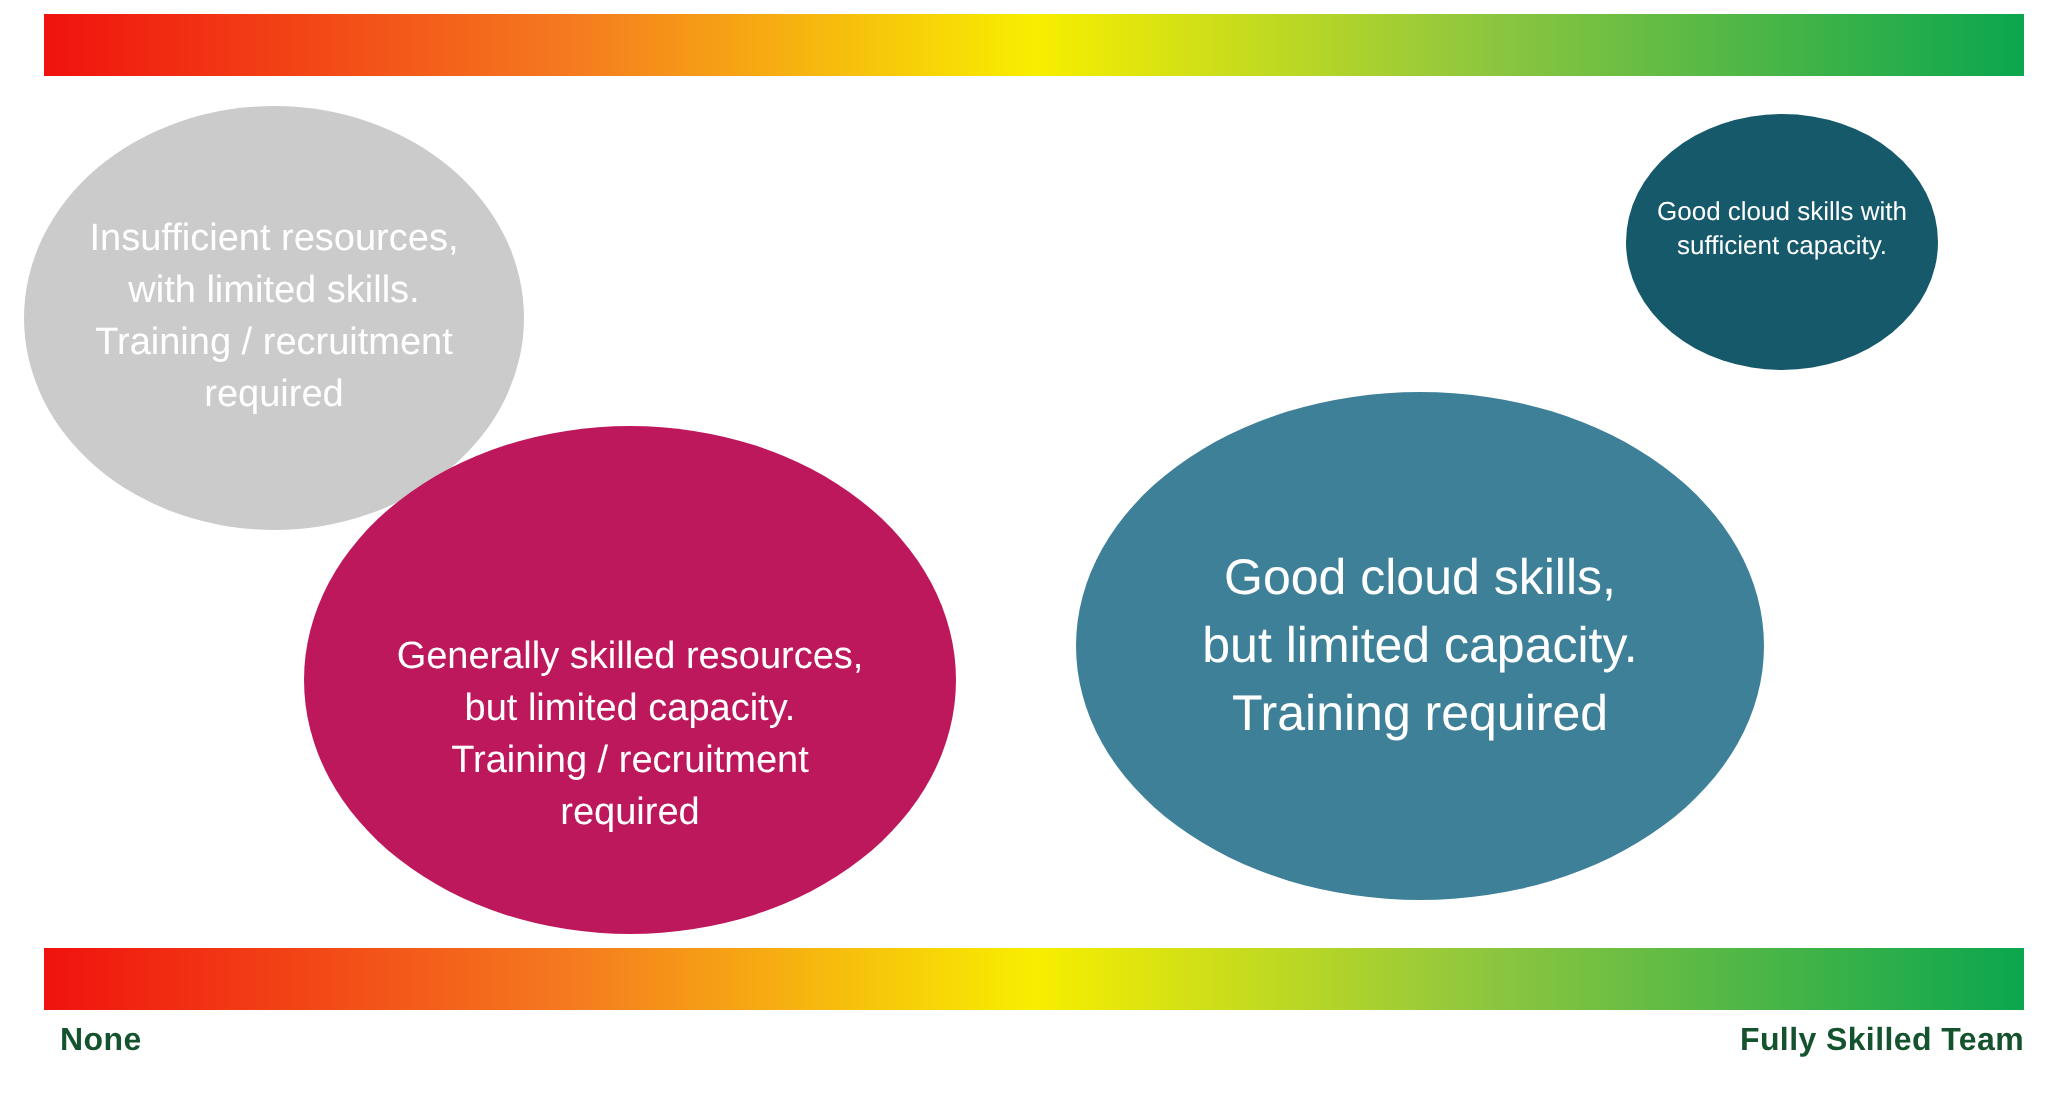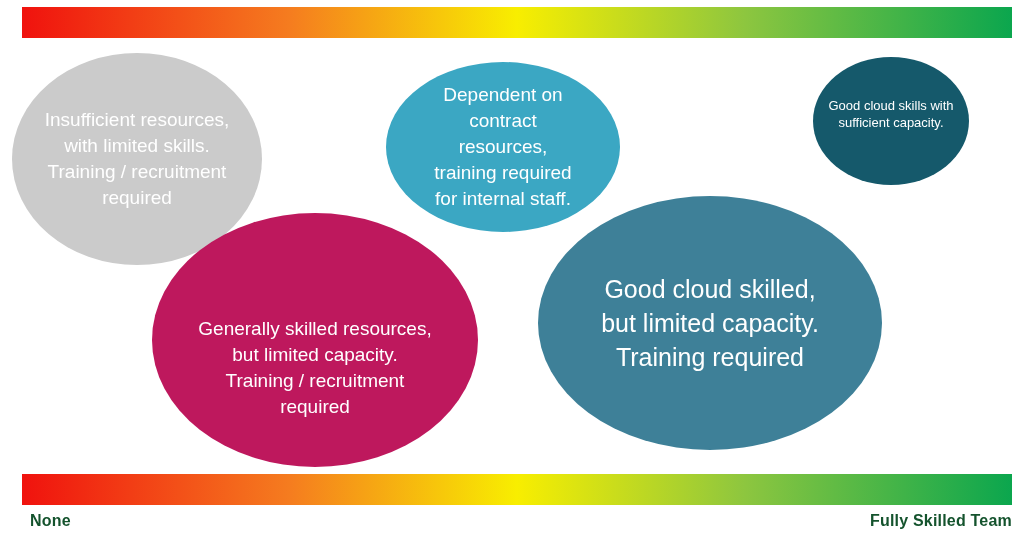--- a/index.html
+++ b/index.html
@@ -69,42 +69,35 @@
 
   <div class="gradient-bar bar-top" style="background: linear-gradient(90deg, rgb(240, 18, 14) 0%, rgb(245, 124, 31) 27%, rgb(248, 238, 0) 50%, rgb(141, 198, 63) 73%, rgb(11, 166, 78) 100%);"></div>
 
   <div class="bubble bubble-insufficient" style="background-color: rgb(203, 203, 203);">
     <span class="bubble-label">Insufficient resources,
 with limited skills.
 Training / recruitment
 required</span>
   </div>
 
-  <div class="bubble bubble-contract" style="background-color: rgb(59, 167, 195);">
-    <span class="bubble-label">Dependent on
-contract
-resources,
-training required
-for internal staff.</span>
-  </div>
 
   <div class="bubble bubble-sufficient" style="background-color: rgb(21, 89, 107);">
     <span class="bubble-label">Good cloud skills with
 sufficient capacity.</span>
   </div>
 
   <div class="bubble bubble-generally" style="background-color: #be185d;">
     <span class="bubble-label">Generally skilled resources,
 but limited capacity.
 Training / recruitment
 required</span>
   </div>
 
   <div class="bubble bubble-limited" style="background-color: rgb(62, 128, 152);">
-    <span class="bubble-label">Good cloud skilled,
+    <span class="bubble-label">Good cloud skills,
 but limited capacity.
 Training required</span>
   </div>
 
   <div class="gradient-bar bar-bottom" style="background: linear-gradient(90deg, rgb(240, 18, 14) 0%, rgb(245, 124, 31) 27%, rgb(248, 238, 0) 50%, rgb(141, 198, 63) 73%, rgb(11, 166, 78) 100%);"></div>
 
   <div class="axis-label label-left">None</div>
 
   <div class="axis-label label-right">Fully Skilled Team</div>
 

